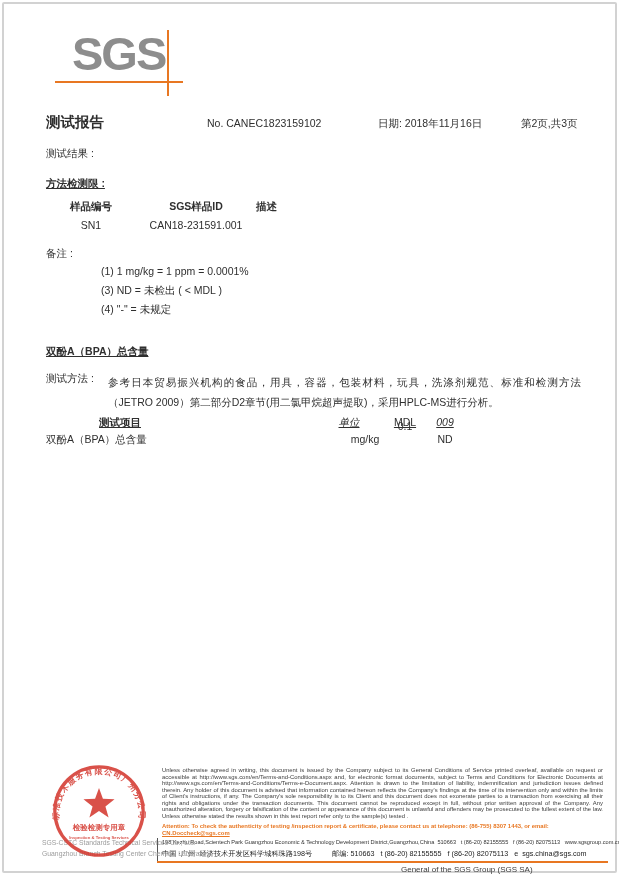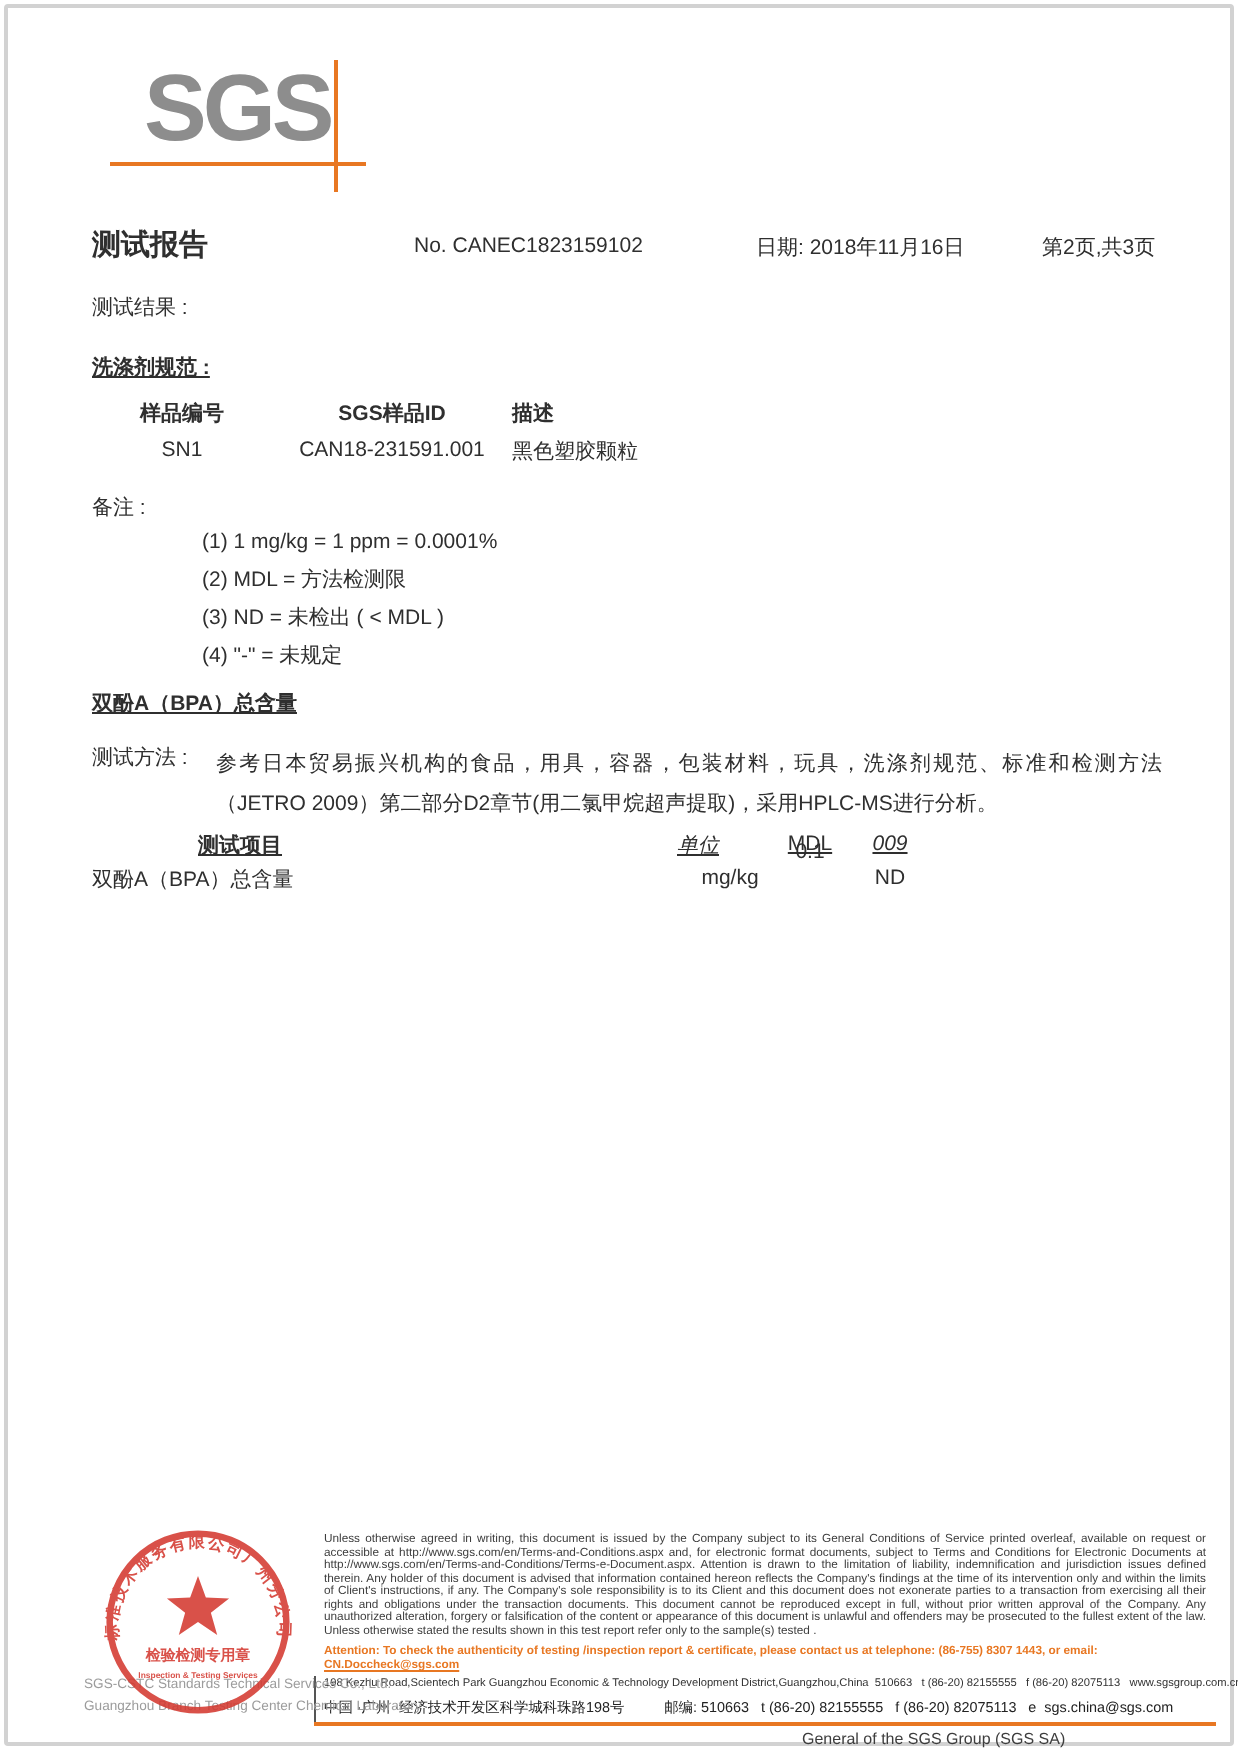--- a/index.html
+++ b/index.html
@@ -80,39 +80,37 @@
   <div class="abs logo">SGS</div>
   <div class="abs logo-hline"></div>
   <div class="abs logo-vline"></div>
 
   <div class="abs title">测试报告</div>
   <div class="abs report-no">No. CANEC1823159102</div>
   <div class="abs date">日期: 2018年11月16日</div>
   <div class="abs page-info">第2页,共3页</div>
 
   <div class="abs label results-label">测试结果 :</div>
-  <div class="abs label sample-desc">洗涤剂规范 :</div>
+  <div class="abs label sample-desc">方法检测限 :</div>
 
   <div class="abs sample-table">
     <div class="st-row st-head">
       <span class="st-c1">样品编号</span>
       <span class="st-c2">SGS样品ID</span>
       <span class="st-c3">描述</span>
     </div>
     <div class="st-row">
       <span class="st-c1">SN1</span>
       <span class="st-c2">CAN18-231591.001</span>
-      <span class="st-c3">黑色塑胶颗粒</span>
     </div>
   </div>
 
   <div class="abs label remarks-label">备注 :</div>
   <div class="abs remarks">
     <div>(1) 1 mg/kg = 1 ppm = 0.0001%</div>
-    <div>(2) MDL = 方法检测限</div>
     <div>(3) ND = 未检出 ( &lt; MDL )</div>
     <div>(4) "-" = 未规定</div>
   </div>
 
   <div class="abs bpa-heading">双酚A（BPA）总含量</div>
   <div class="abs label method-label">测试方法 :</div>
   <div class="abs method-text">参考日本贸易振兴机构的食品，用具，容器，包装材料，玩具，洗涤剂规范、标准和检测方法（JETRO 2009）第二部分D2章节(用二氯甲烷超声提取)，采用HPLC-MS进行分析。</div>
 
   <div class="abs result-table">
     <span class="rt rt-item-h">测试项目</span>

